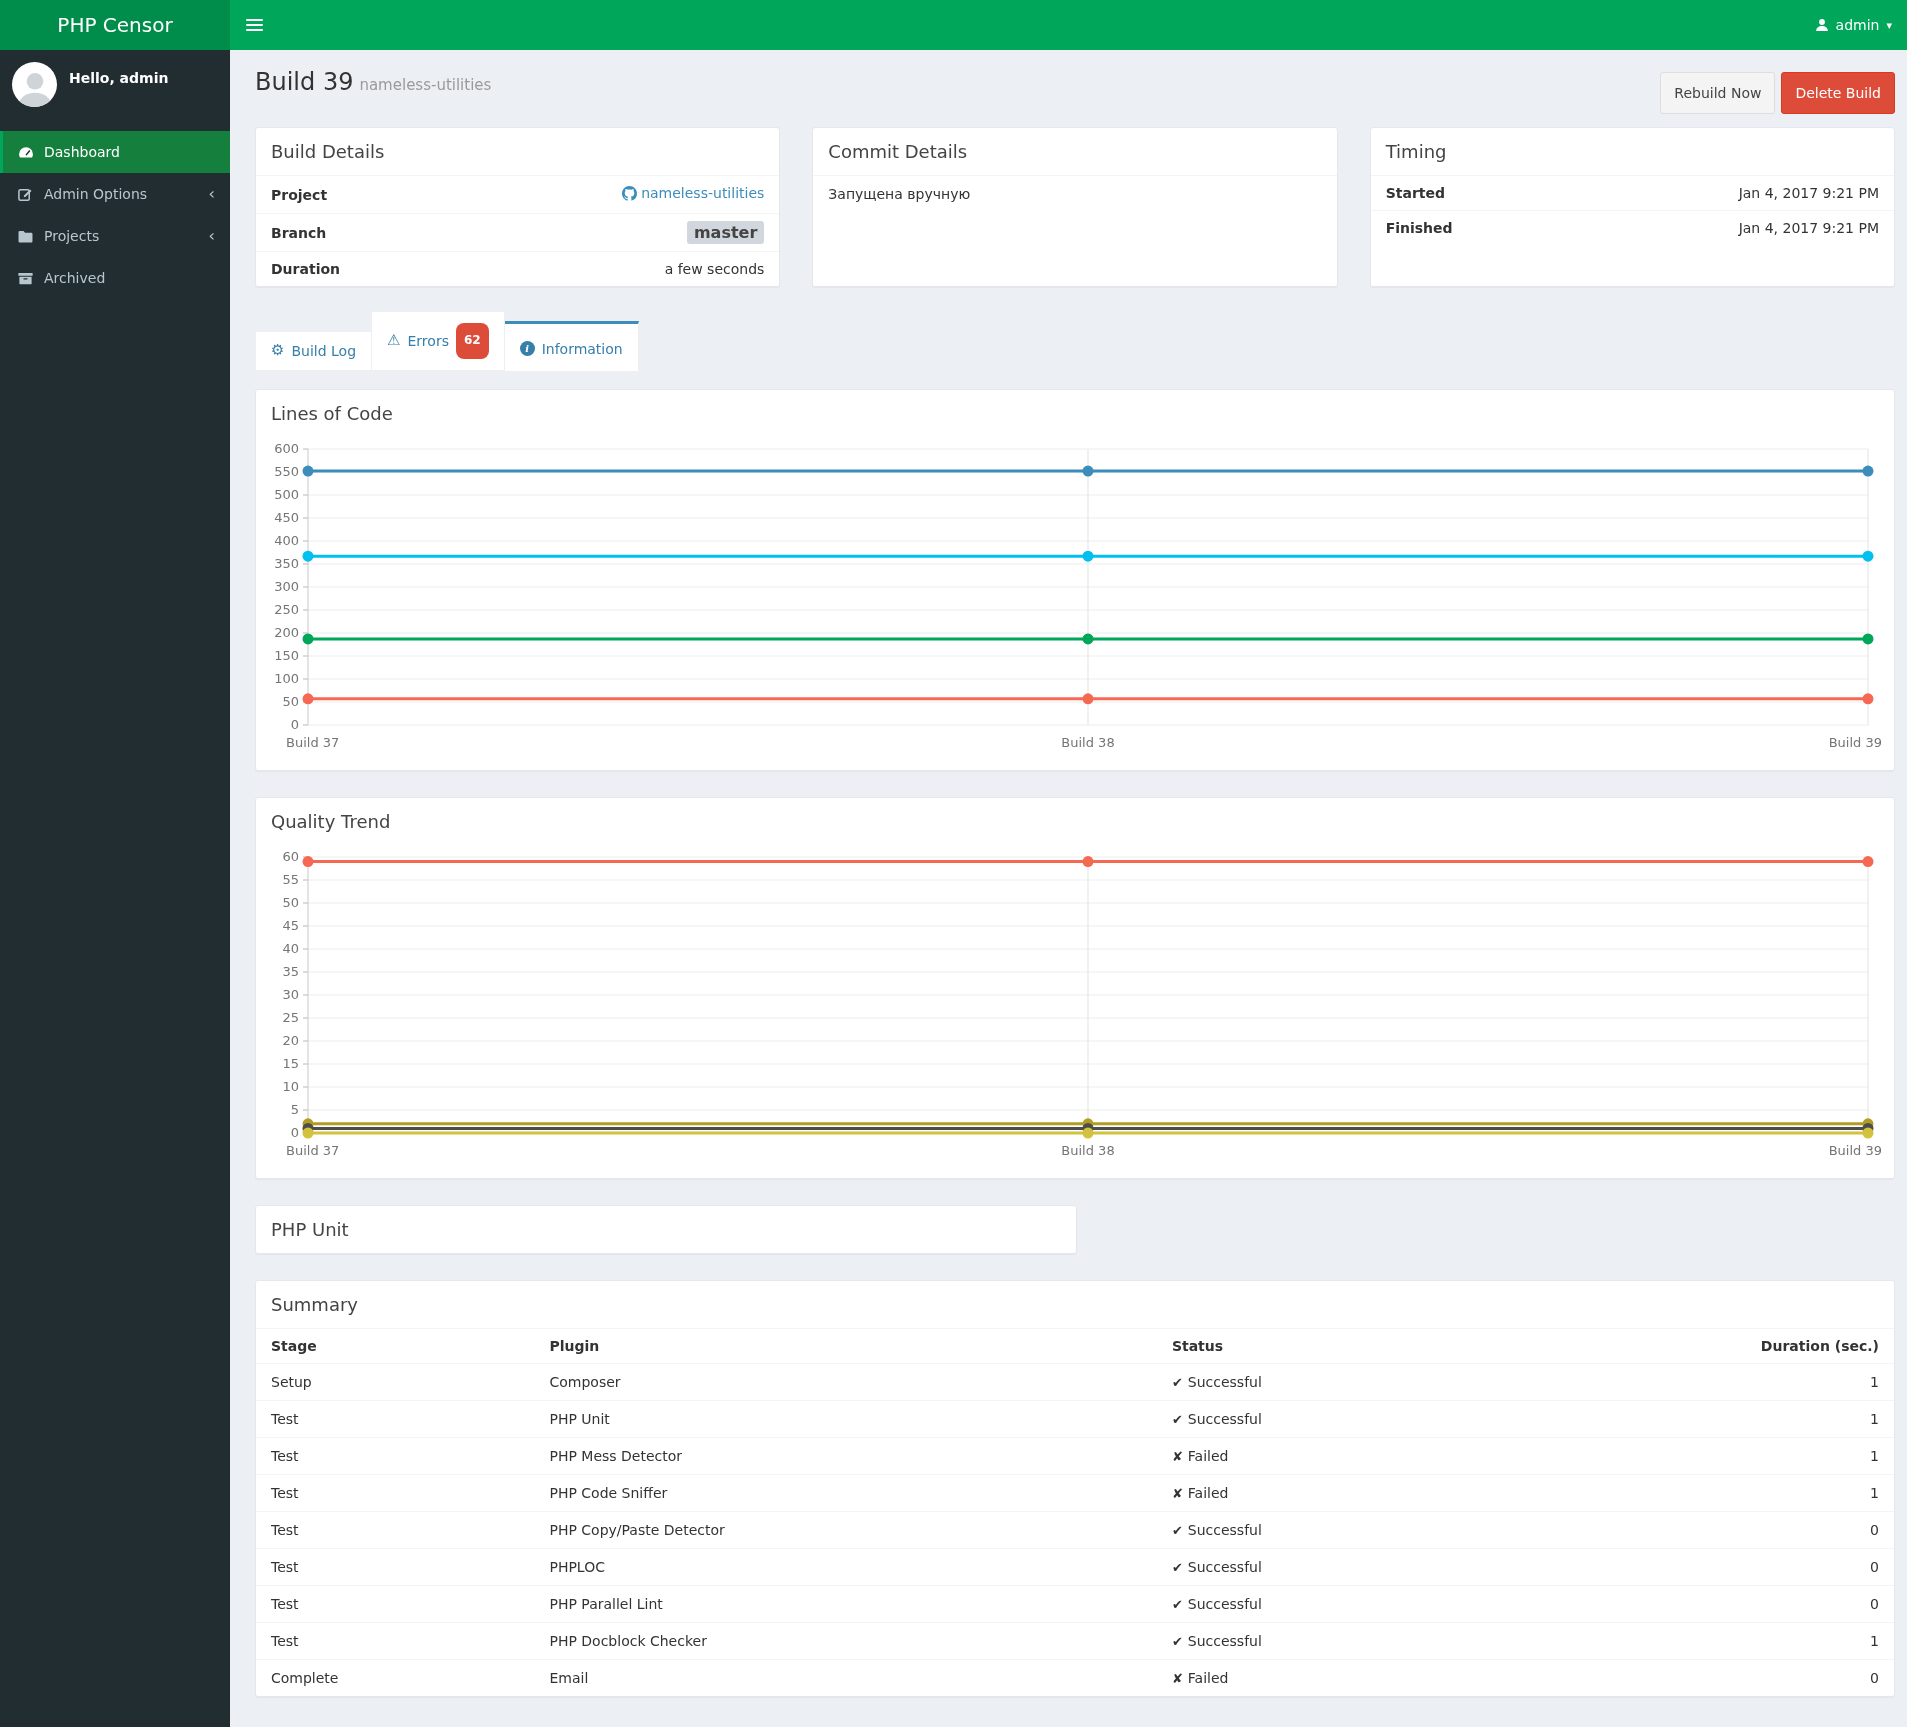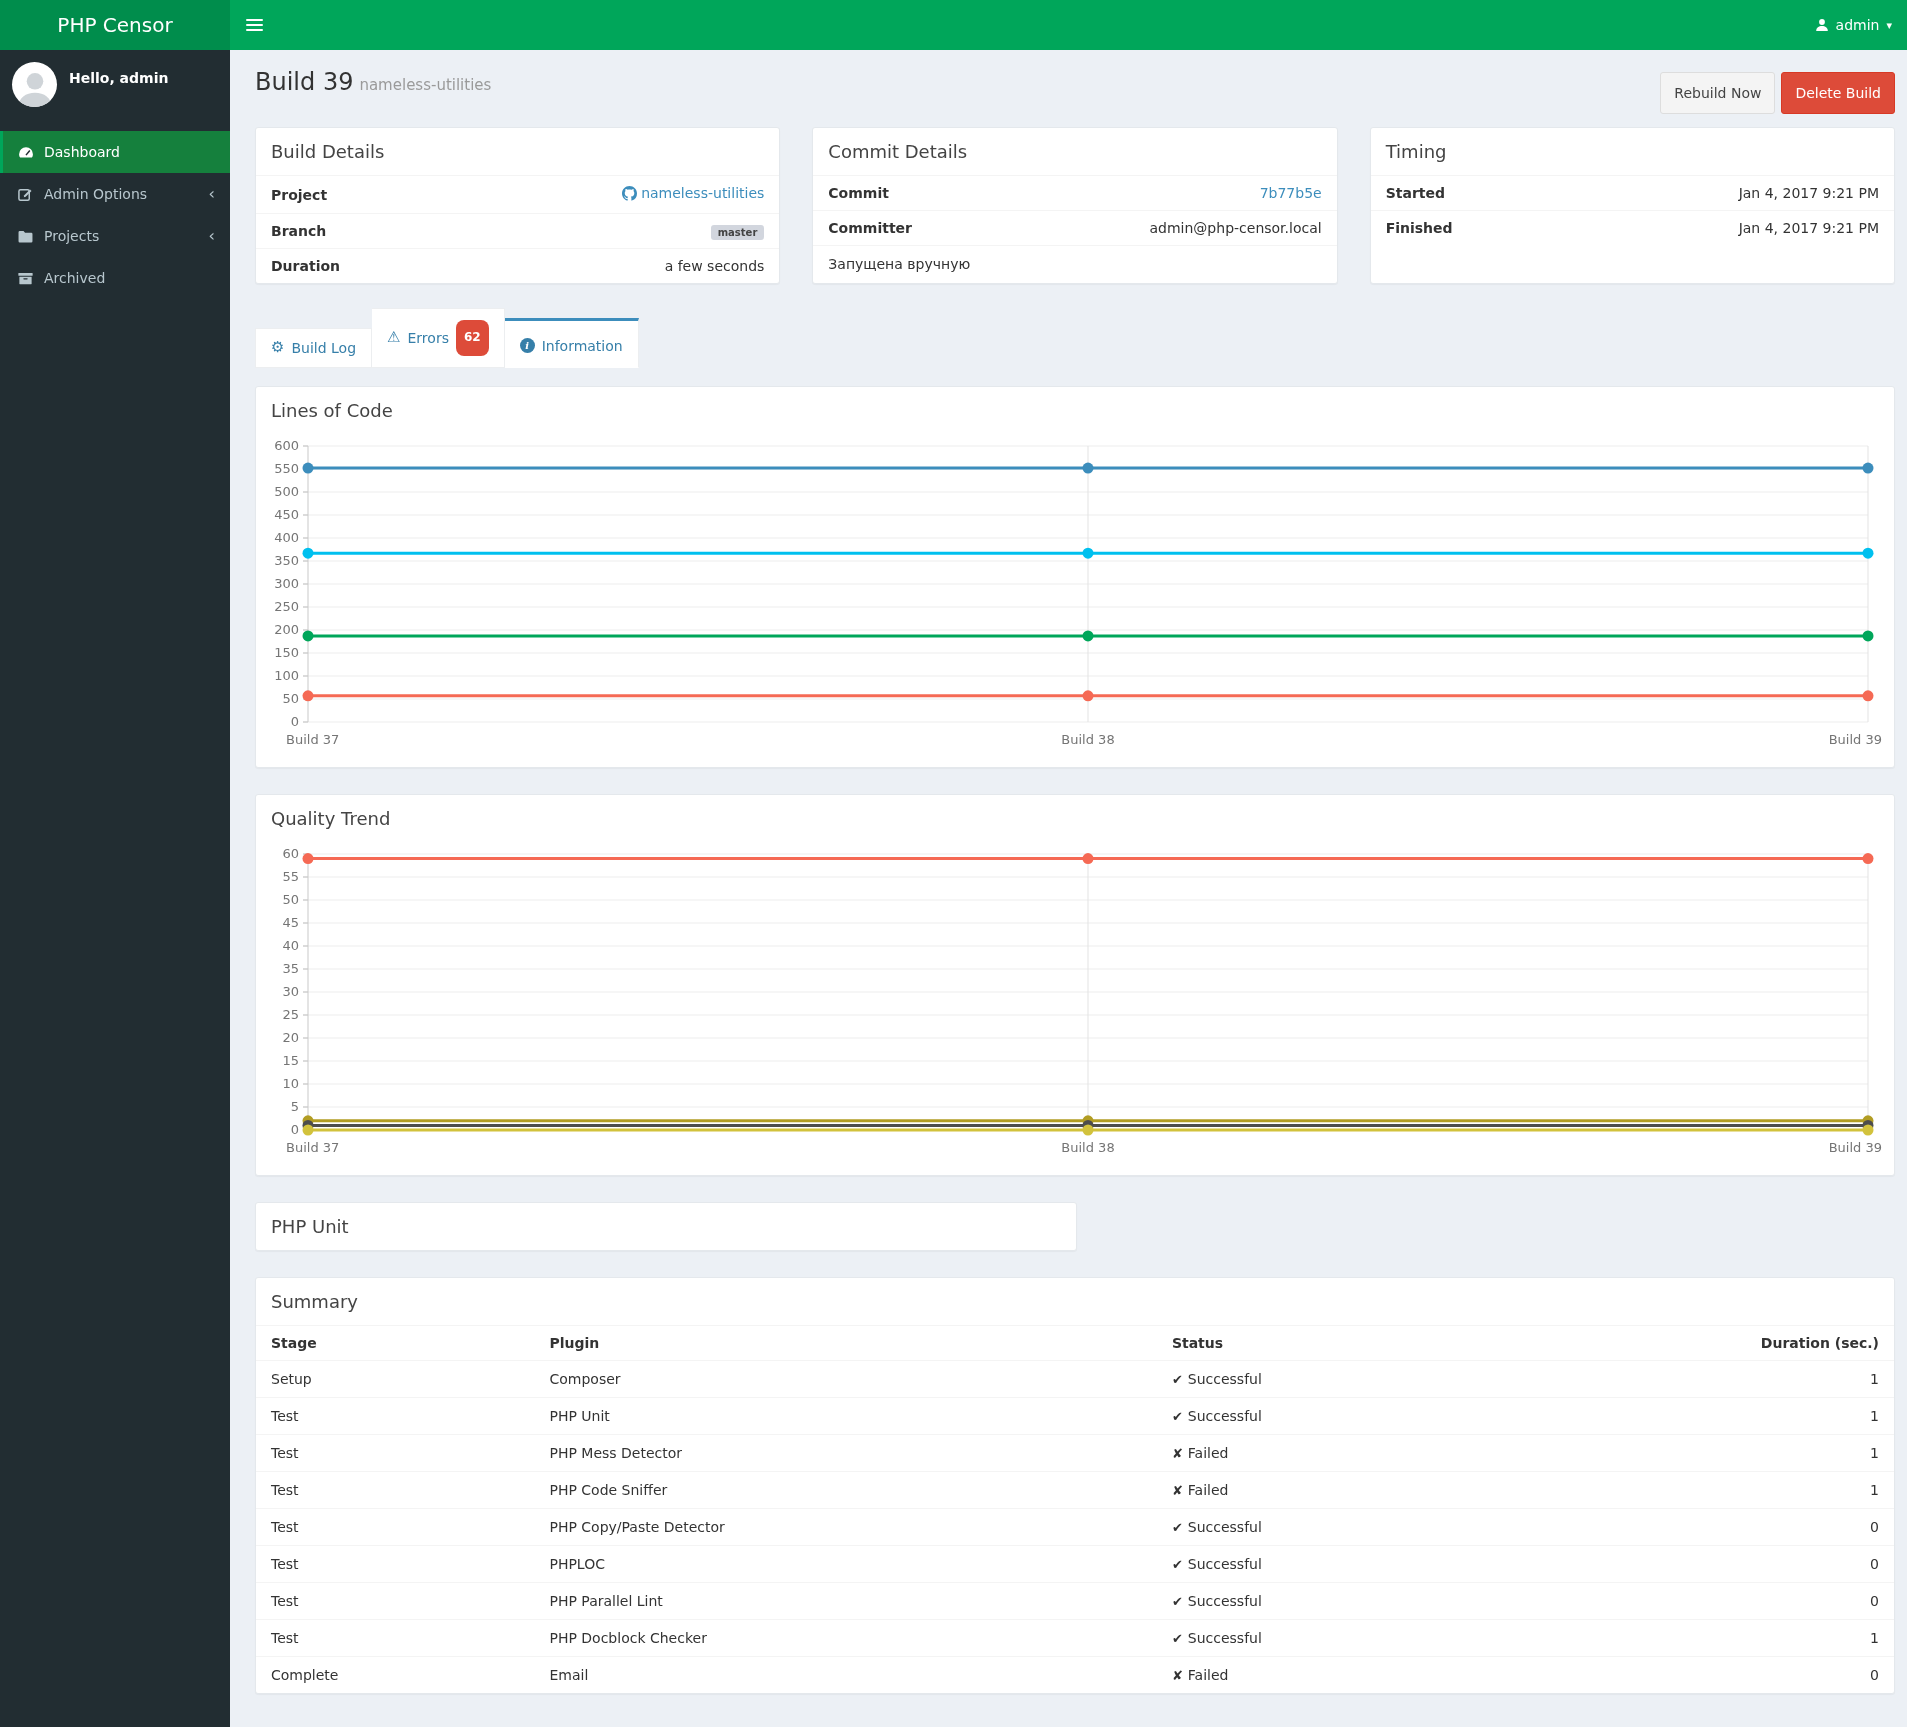--- a/index.html
+++ b/index.html
@@ -40,21 +40,21 @@
 
   .box{background:#fff;border:1px solid #e4e8ec;border-radius:3px;box-shadow:0 1px 1px rgba(0,0,0,0.04);}
   .box-title{margin:0;padding:13px 15px;font-size:18px;font-weight:normal;color:#444;}
   .boxes-row{display:grid;grid-template-columns:1fr 1fr 1fr;gap:32px;margin:8px 0 24px 0;}
   .detail-row{display:flex;justify-content:space-between;align-items:center;padding:9px 15px;border-top:1px solid #f4f4f4;}
   .detail-row .dl{font-weight:bold;color:#333;}
   .detail-row .dv{text-align:right;color:#333;}
   .detail-note{padding:10px 15px;border-top:1px solid #f4f4f4;color:#333;}
   .lnk{color:#3c8dbc;text-decoration:none;cursor:pointer;}
   .gh{vertical-align:-3px;margin-right:4px;}
-  .badge-gray{background:#d2d6de;color:#444;font-size:10px;font-weight:bold;padding:2px 7px;border-radius:3px;}
+  .badge-gray{background:#d2d6de;color:#444;font-size:16px;font-weight:bold;padding:2px 7px;border-radius:3px;}
 
   
   .tabs{list-style:none;display:flex;align-items:flex-end;width:max-content;margin:22px 0 18px 0;padding:0;}
   .tab{display:flex;align-items:center;gap:7px;background:#fff;border:1px solid #eceef0;border-left:none;
        padding:11px 15px;color:#367fa9;cursor:pointer;font-size:14px;}
   .tab:first-child{border-left:1px solid #eceef0;}
   .tab.active{border-top:3px solid #3c8dbc;padding-top:17px;padding-bottom:13px;border-bottom-color:#fff;}
   .tab-ico{font-size:15px;line-height:1;}
   .badge-red{background:#dd4b39;color:#fff;font-size:12px;font-weight:bold;padding:10px 8px;border-radius:8px;line-height:1.3;}
   .info-circle{width:15px;height:15px;border-radius:50%;background:#367fa9;color:#fff;display:inline-flex;align-items:center;justify-content:center;
@@ -201,30 +201,20 @@
               <span class="dv"><span class="badge-gray">master</span></span>
             </div>
             <div class="detail-row">
               <span class="dl">Duration</span>
               <span class="dv">a few seconds</span>
             </div>
           </div>
       </section>
       <section class="box">
         <h2 class="box-title">Commit Details</h2>
-        <div id="commit-details-rows">
-            <div class="detail-row">
-              <span class="dl">Commit</span>
-              <span class="dv"><a class="lnk">7b77b5e</a></span>
-            </div>
-            <div class="detail-row">
-              <span class="dl">Committer</span>
-              <span class="dv">admin@php-censor.local</span>
-            </div>
-          </div>
         <div class="detail-note">Запущена вручную</div>
       </section>
       <section class="box">
         <h2 class="box-title">Timing</h2>
         <div id="timing-rows">
             <div class="detail-row">
               <span class="dl">Started</span>
               <span class="dv">Jan 4, 2017 9:21 PM</span>
             </div>
             <div class="detail-row">

